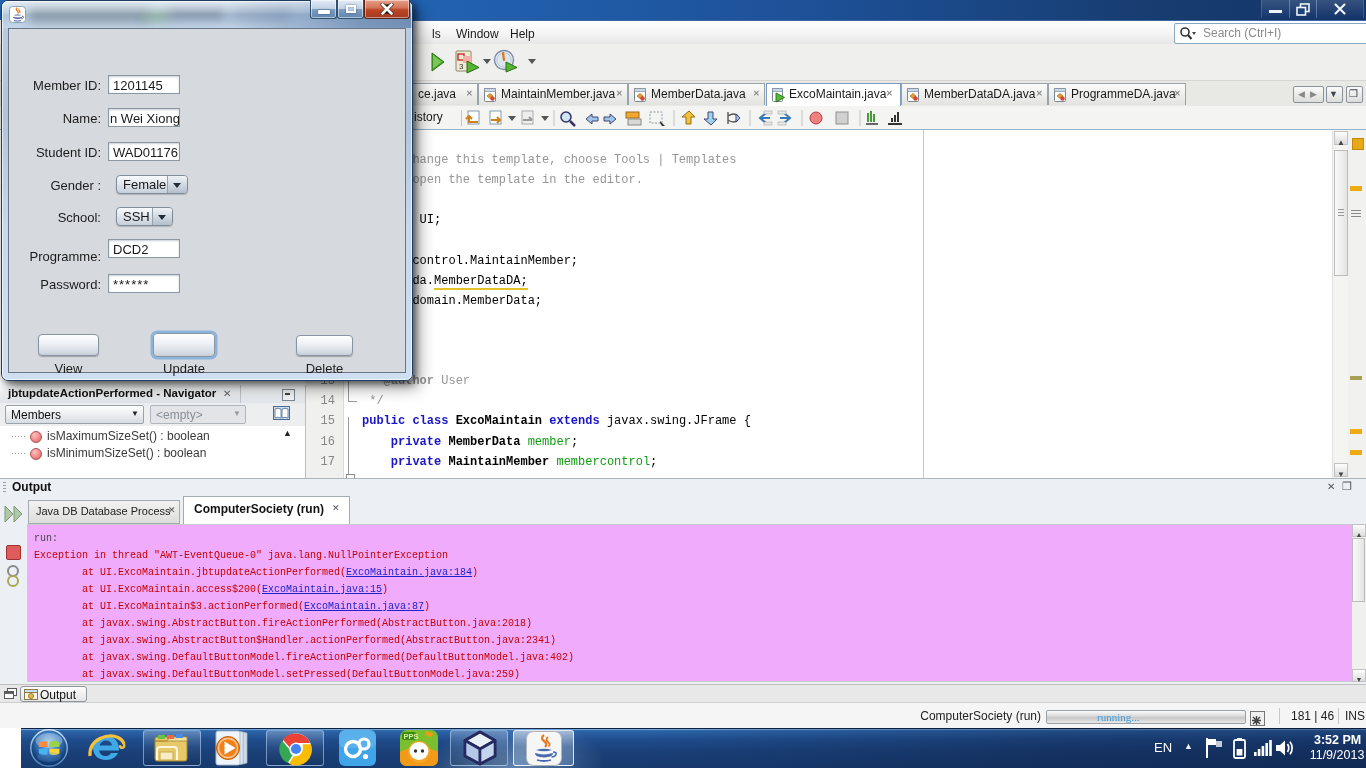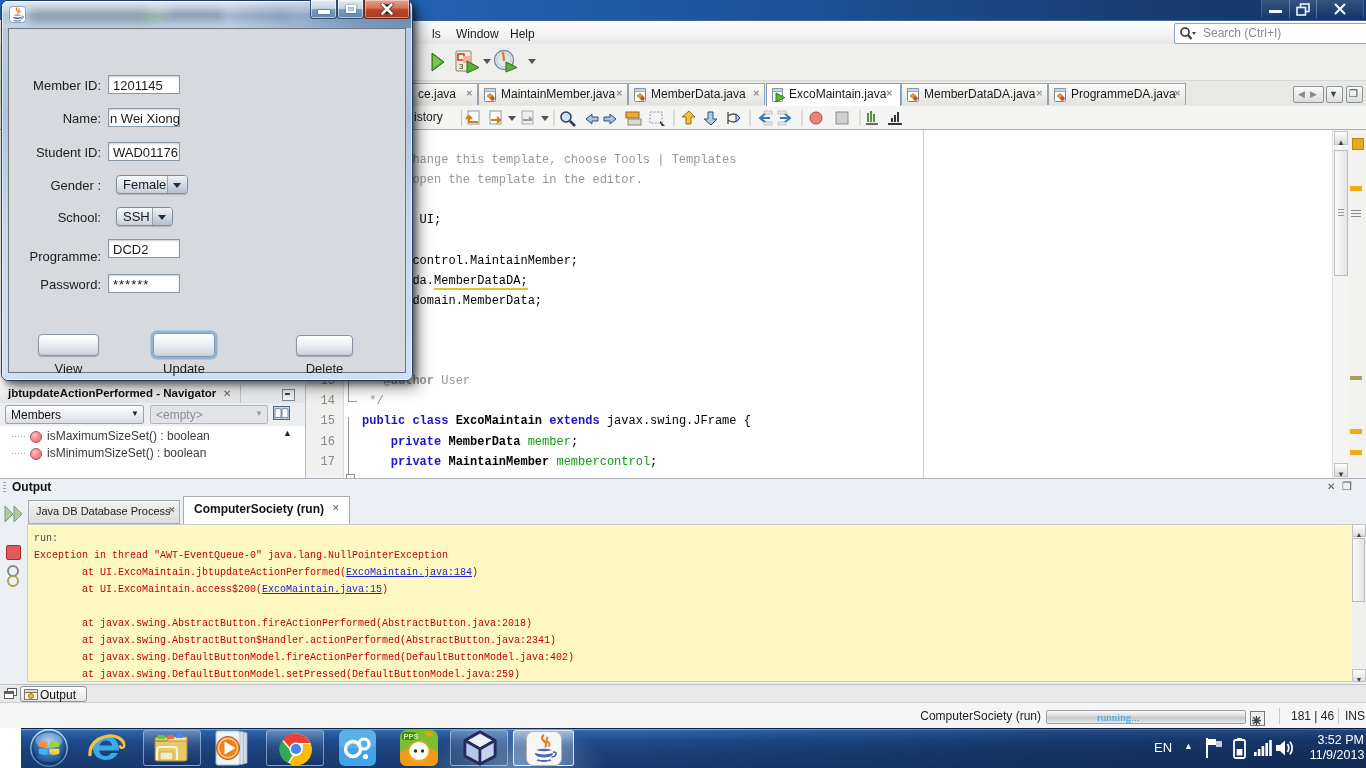--- a/index.html
+++ b/index.html
@@ -310,21 +310,21 @@
       </div>
       <div style="position:absolute;left:282px;top:4px;width:11px;height:10px;border:1px solid #7e8791;background:#f4f5f6;">
           <div style="position:absolute;left:2px;top:3px;width:5px;height:2px;background:#444;"></div>
         </div>
     </div>
     <div style="position:absolute;left:0;top:18px;width:305px;height:23px;background:#eceef0;">
       <div style="position:absolute;left:5px;top:2px;width:139px;height:19px;background:linear-gradient(to bottom,#ffffff,#e8eaee 60%,#d8dce2);border:1px solid #9aa2ac;border-radius:2px;box-sizing:border-box;">
         <span style="position:absolute;left:5px;top:2px;font-size:12px;color:#111;">Members</span>
         <span style="position:absolute;right:4px;top:3px;font-size:8px;color:#222;">▼</span>
       </div>
-      <div style="position:absolute;left:150px;top:2px;width:118px;height:19px;background:#e2e4e8;border:1px solid #b0b6be;border-radius:2px;box-sizing:border-box;">
+      <div style="position:absolute;left:150px;top:2px;width:96px;height:19px;background:#e2e4e8;border:1px solid #b0b6be;border-radius:2px;box-sizing:border-box;">
         <span style="position:absolute;left:5px;top:2px;font-size:12px;color:#8a8f96;">&lt;empty&gt;</span>
         <span style="position:absolute;right:4px;top:3px;font-size:8px;color:#999;">▼</span>
       </div>
       <svg width="17" height="16" style="position:absolute;left:273px;top:3px;" viewBox="0 0 17 16">
         <rect x="0.5" y="0.5" width="16" height="13" fill="#cfe0f0" stroke="#4a6a96"></rect>
         <path d="M2 3 Q5 1.5 8 3 L8 12 Q5 10.5 2 12 Z" fill="#fff" stroke="#4a6a96" stroke-width="0.8"></path>
         <path d="M15 3 Q12 1.5 9 3 L9 12 Q12 10.5 15 12 Z" fill="#fff" stroke="#4a6a96" stroke-width="0.8"></path>
       </svg>
     </div>
     <div style="position:absolute;left:0;top:41px;width:305px;height:52px;background:#fff;">
@@ -359,25 +359,26 @@
 
     <div class="abs" style="left:28px;top:21px;width:152px;height:24px;background:linear-gradient(to bottom,#f2f2f0,#dddedb);border:1px solid #a4abb2;box-sizing:border-box;">
       <span style="position:absolute;left:7px;top:4px;font-size:11px;color:#222;white-space:nowrap;">Java DB Database Process</span>
       <span style="position:absolute;left:139px;top:4px;font-size:9px;color:#555;">✕</span>
     </div>
     <div class="abs" style="left:183px;top:17px;width:167px;height:28px;background:#fff;border:1px solid #a4abb2;border-bottom:none;box-sizing:border-box;">
       <span style="position:absolute;left:10px;top:5px;font-size:12px;font-weight:bold;color:#111;">ComputerSociety (run)</span>
       <span style="position:absolute;left:148px;top:6px;font-size:9px;color:#555;">✕</span>
     </div>
 
-    <div style="position:absolute;left:27px;top:45px;width:1325px;height:158px;background:#fef9c3;border:1px solid #c8ccd2;border-right:none;box-sizing:border-box;">
+    <div style="position:absolute;left:27px;top:45px;width:1325px;height:158px;background:#f0abfc;border:1px solid #c8ccd2;border-right:none;box-sizing:border-box;">
       <div class="oline" style="top:8px;color:#4a4a4a;left:6px;">run:</div>
       <div class="oline" style="top:25px;left:6px;">Exception in thread "AWT-EventQueue-0" java.lang.NullPointerException</div>
       <div class="oline" style="top:42px;left:6px;">        at UI.ExcoMaintain.jbtupdateActionPerformed(<span class="olink">ExcoMaintain.java:184</span>)</div>
       <div class="oline" style="top:59px;left:6px;">        at UI.ExcoMaintain.access$200(<span class="olink">ExcoMaintain.java:15</span>)</div>
+      <div class="oline" style="top:76px;left:6px;">        at UI.ExcoMaintain$3.actionPerformed(<span class="olink">ExcoMaintain.java:87</span>)</div>
       <div class="oline" style="top:93px;left:6px;">        at javax.swing.AbstractButton.fireActionPerformed(AbstractButton.java:2018)</div>
       <div class="oline" style="top:110px;left:6px;">        at javax.swing.AbstractButton$Handler.actionPerformed(AbstractButton.java:2341)</div>
       <div class="oline" style="top:127px;left:6px;">        at javax.swing.DefaultButtonModel.fireActionPerformed(DefaultButtonModel.java:402)</div>
       <div class="oline" style="top:144px;left:6px;">        at javax.swing.DefaultButtonModel.setPressed(DefaultButtonModel.java:259)</div>
     </div>
 
     <div style="position:absolute;left:1352px;top:45px;width:14px;height:158px;background:#f0f0ef;">
       <div style="position:absolute;left:0;top:0;width:14px;height:13px;background:linear-gradient(to bottom,#fdfdfd,#dcdcdc);border:1px solid #c2c2c2;box-sizing:border-box;text-align:center;"><span style="font-size:7px;color:#444;position:relative;top:-2px;">▲</span></div>
       <div style="position:absolute;left:0;top:145px;width:14px;height:13px;background:linear-gradient(to bottom,#fdfdfd,#dcdcdc);border:1px solid #c2c2c2;box-sizing:border-box;text-align:center;"><span style="font-size:7px;color:#444;position:relative;top:-2px;">▼</span></div>
       <div style="position:absolute;left:0;top:14px;width:13px;height:64px;background:linear-gradient(to right,#fafafa,#e4e4e4);border:1px solid #bcbcbc;box-sizing:border-box;"></div>
@@ -537,21 +538,21 @@
       <rect x="3.8" y="11" width="2.6" height="7" fill="#fff"></rect>
       <rect x="7.6" y="8" width="2.6" height="10" fill="#fff"></rect>
       <rect x="11.4" y="5" width="2.6" height="13" fill="#fff"></rect>
       <rect x="15.2" y="2" width="2.6" height="16" fill="#fff"></rect>
     </svg>
     <svg width="22" height="22" style="position:absolute;left:1253px;top:9px;" viewBox="0 0 22 22">
       <path d="M2 8 L6 8 L11 3.5 L11 18.5 L6 14 L2 14 Z" fill="#fff"></path>
       <path d="M13.5 7 Q16 11 13.5 15" stroke="#fff" stroke-width="1.7" fill="none"></path>
       <path d="M16 4.6 Q20.3 11 16 17.4" stroke="#fff" stroke-width="1.7" fill="none"></path>
     </svg>
-    <span style="position:absolute;left:1293px;top:5px;width:50px;text-align:right;font-size:12.5px;color:#fff;">3:52 PM</span>
+    <span style="position:absolute;left:1293px;top:5px;width:50px;text-align:left;font-size:12.5px;color:#fff;font-weight:bold;">3:52 PM</span>
     <span style="position:absolute;left:1285px;top:20px;width:62px;text-align:center;font-size:12.5px;color:#fff;">11/9/2013</span>
     <div style="position:absolute;left:1357px;top:0;width:9px;height:40px;background:linear-gradient(to right,rgba(255,255,255,.22),rgba(255,255,255,.08));border-left:1px solid #0a1e3a;box-sizing:border-box;"></div>
   </div>
   <div class="abs" id="swin">
 
     <div style="position:absolute;left:0;top:0;width:412px;height:381px;border-radius:7px;
       background:linear-gradient(to bottom,#bdcde0 0%,#afc4db 30%,#c6d8ec 60%,#cfe0f2 100%);
       border:1px solid #1e3c60;box-sizing:border-box;box-shadow:3px 3px 6px rgba(0,0,0,.5),6px 7px 16px rgba(0,0,0,.38);"></div>
     <div style="position:absolute;left:1px;top:1px;width:410px;height:27px;border-radius:6px 6px 0 0;overflow:hidden;">
       <div style="position:absolute;left:0;top:0;width:100%;height:100%;background:linear-gradient(to bottom,#c9d9e9 0%,#bccfe2 45%,#b2c8de 55%,#c4d6e9 100%);"></div>

